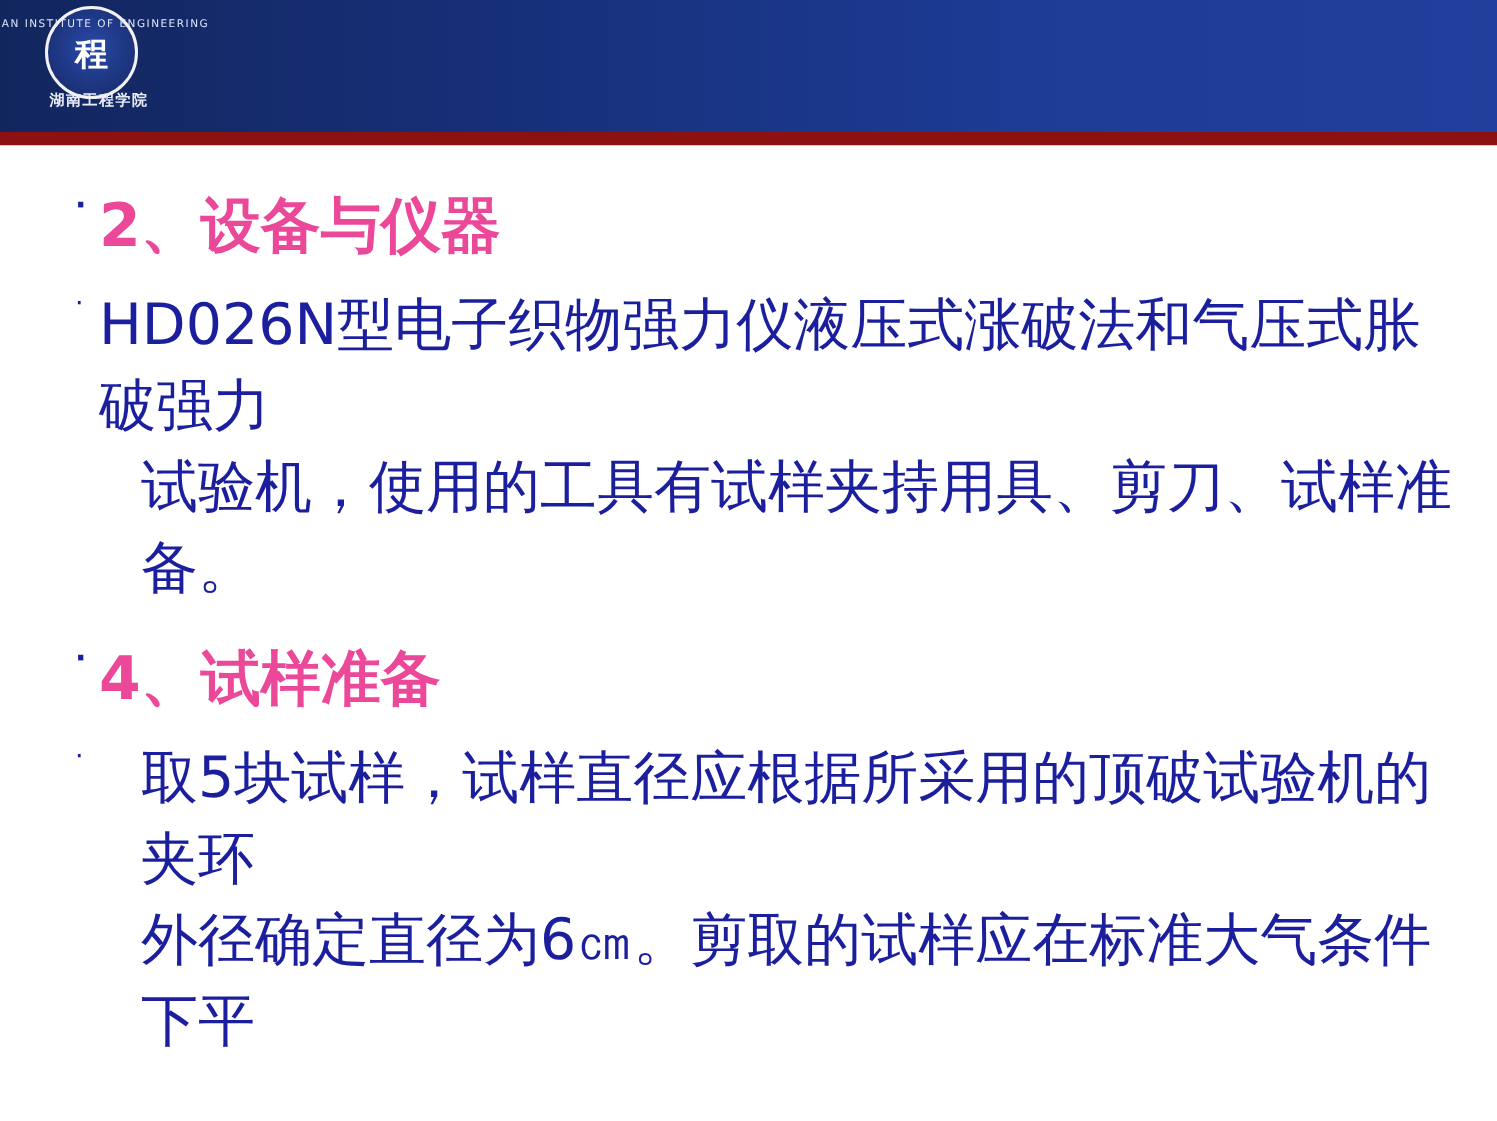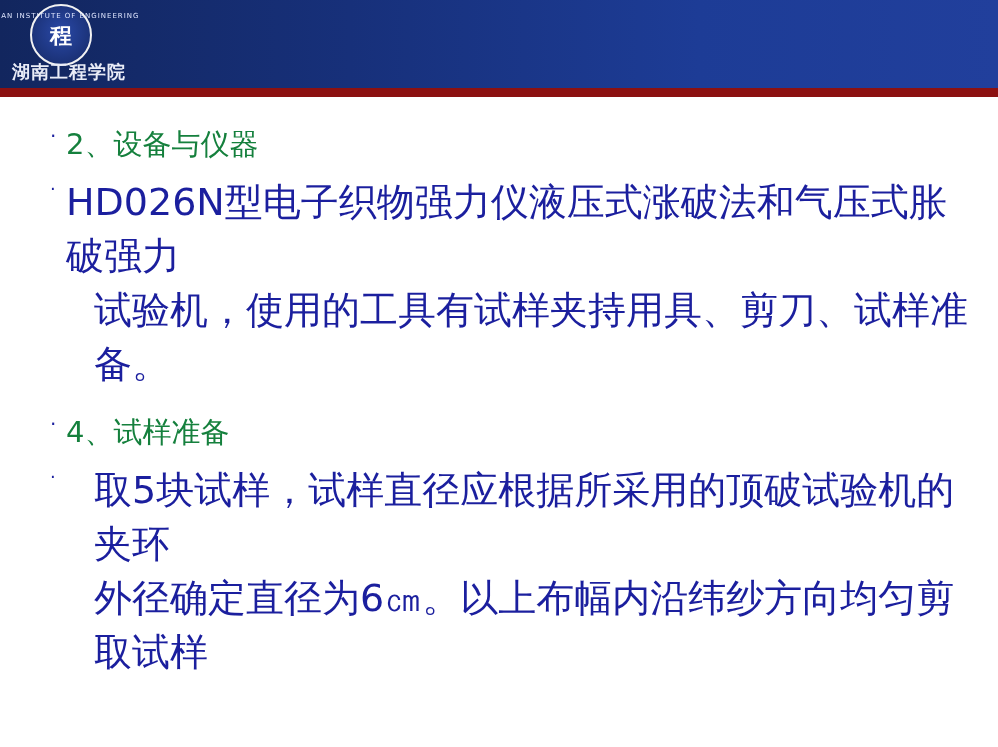--- a/index.html
+++ b/index.html
@@ -97,43 +97,43 @@
     white-space: nowrap;
   }
   .logo-text {
     position: absolute;
     left: 0;
     top: 56px;
     width: 108px;
     text-align: center;
     color: #e9ecf7;
     font-family: "DejaVu Serif", "Liberation Serif", serif;
-    font-size: 18px;
+    font-size: 10px;
     font-weight: bold;
     letter-spacing: 1px;
     white-space: nowrap;
   }
   
   .content {
     position: absolute;
     left: 0;
     top: 112px;
     width: 998px;
     height: 635px;
     box-sizing: border-box;
     padding: 14px 30px 0 30px;
   }
   .block {
     position: relative;
   }
   .heading {
     position: relative;
-    color: #15803d;
-    font-size: 29px;
-    font-weight: normal;
+    color: #ec4899;
+    font-size: 40px;
+    font-weight: bold;
     line-height: 1.25;
     padding-left: 36px;
     margin: 0 0 4px 0;
     white-space: nowrap;
   }
   .heading::before {
     content: "·";
     position: absolute;
     left: 20px;
     top: -2px;
@@ -192,18 +192,18 @@
       </div>
     </div>
 
     <div class="sp-1"></div>
 
     <div class="block">
       <div class="heading">4、试样准备</div>
       <div class="sp-3"></div>
       <div class="para">
         <span class="hang">取5块试样，试样直径应根据所采用的顶破试验机的夹环</span>
-        <span class="hang">外径确定直径为6㎝。以上布幅内沿纬纱方向均匀剪取试样</span>
+        <span class="hang">外径确定直径为6㎝。剪取的试样应在标准大气条件下平</span>
       </div>
     </div>
 
   </div>
 </div>
 
 </body></html>

